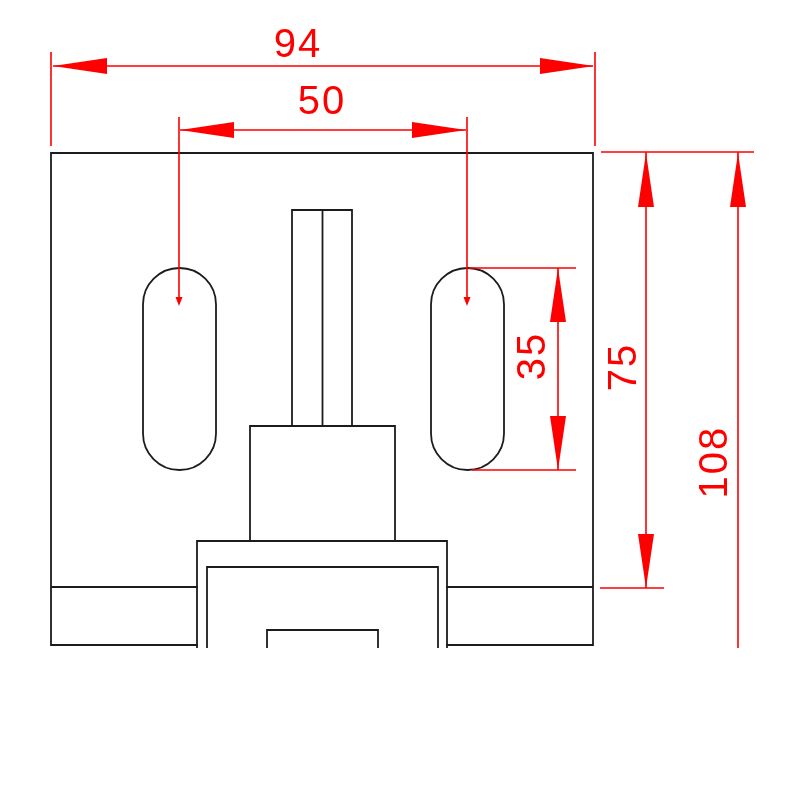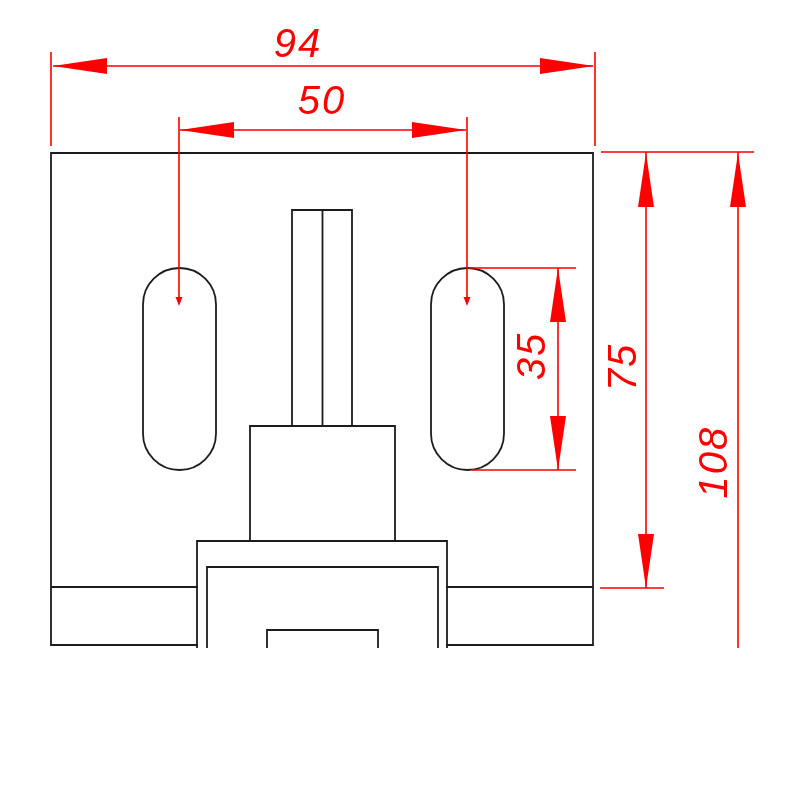--- a/index.html
+++ b/index.html
@@ -1,16 +1,16 @@
 <!DOCTYPE html>
 <html><head>
 <meta charset="utf-8">
 <style>
   html,body{margin:0;padding:0;background:#ffffff;}
-  .stage{width:800px;height:648px;position:relative;background:#ffffff;font-style:italic;}
+  .stage{width:800px;height:648px;position:relative;background:#ffffff;}
   
   .k{stroke:#1c1c1c;stroke-width:1.8;fill:none;stroke-linecap:square;}
   
   .r{stroke:#ff0000;stroke-width:1.6;fill:none;stroke-linecap:butt;}
   
   .ra{fill:#ff0000;stroke:none;}
   
   .rt{fill:#ff0000;font-family:"Liberation Sans",sans-serif;font-size:40px;
       letter-spacing:2px;text-anchor:middle;}
 </style>

